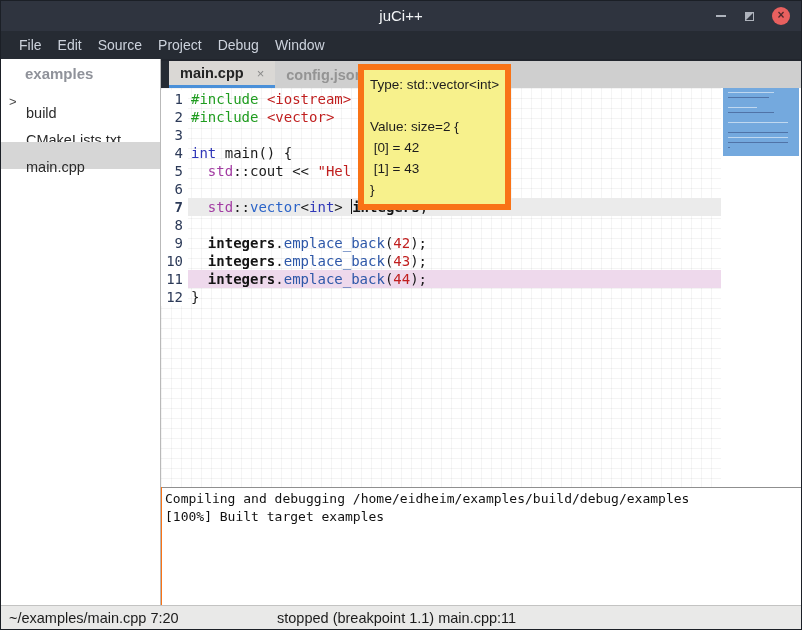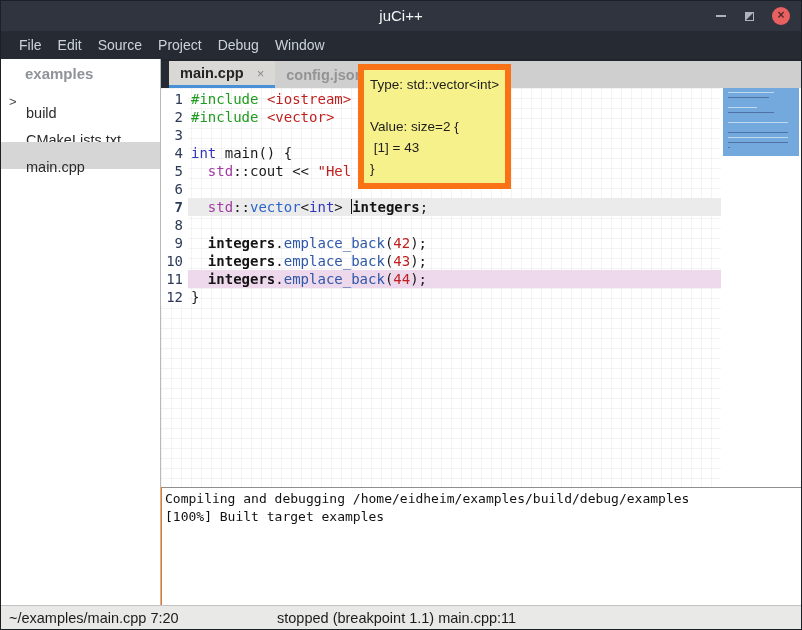--- a/index.html
+++ b/index.html
@@ -193,20 +193,21 @@
           <div class="mm-line" style="width: 60px;"></div>
           <div class="mm-line" style="width: 2.4px;"></div>
         </div>
     </div>
   </div>
 
   <div class="tooltip" id="tooltip">
       <div class="tt-line">Type: std::vector&lt;int&gt;</div>
       <div class="tt-line"></div>
       <div class="tt-line">Value: size=2 {</div>
+      <div class="tt-line"> [0] = 42</div>
       <div class="tt-line"> [1] = 43</div>
       <div class="tt-line">}</div>
     </div>
 
   <div class="console" id="console">
       <div class="console-line">Compiling and debugging /home/eidheim/examples/build/debug/examples</div>
       <div class="console-line">[100%] Built target examples</div>
     </div>
 
   <div class="statusbar">

